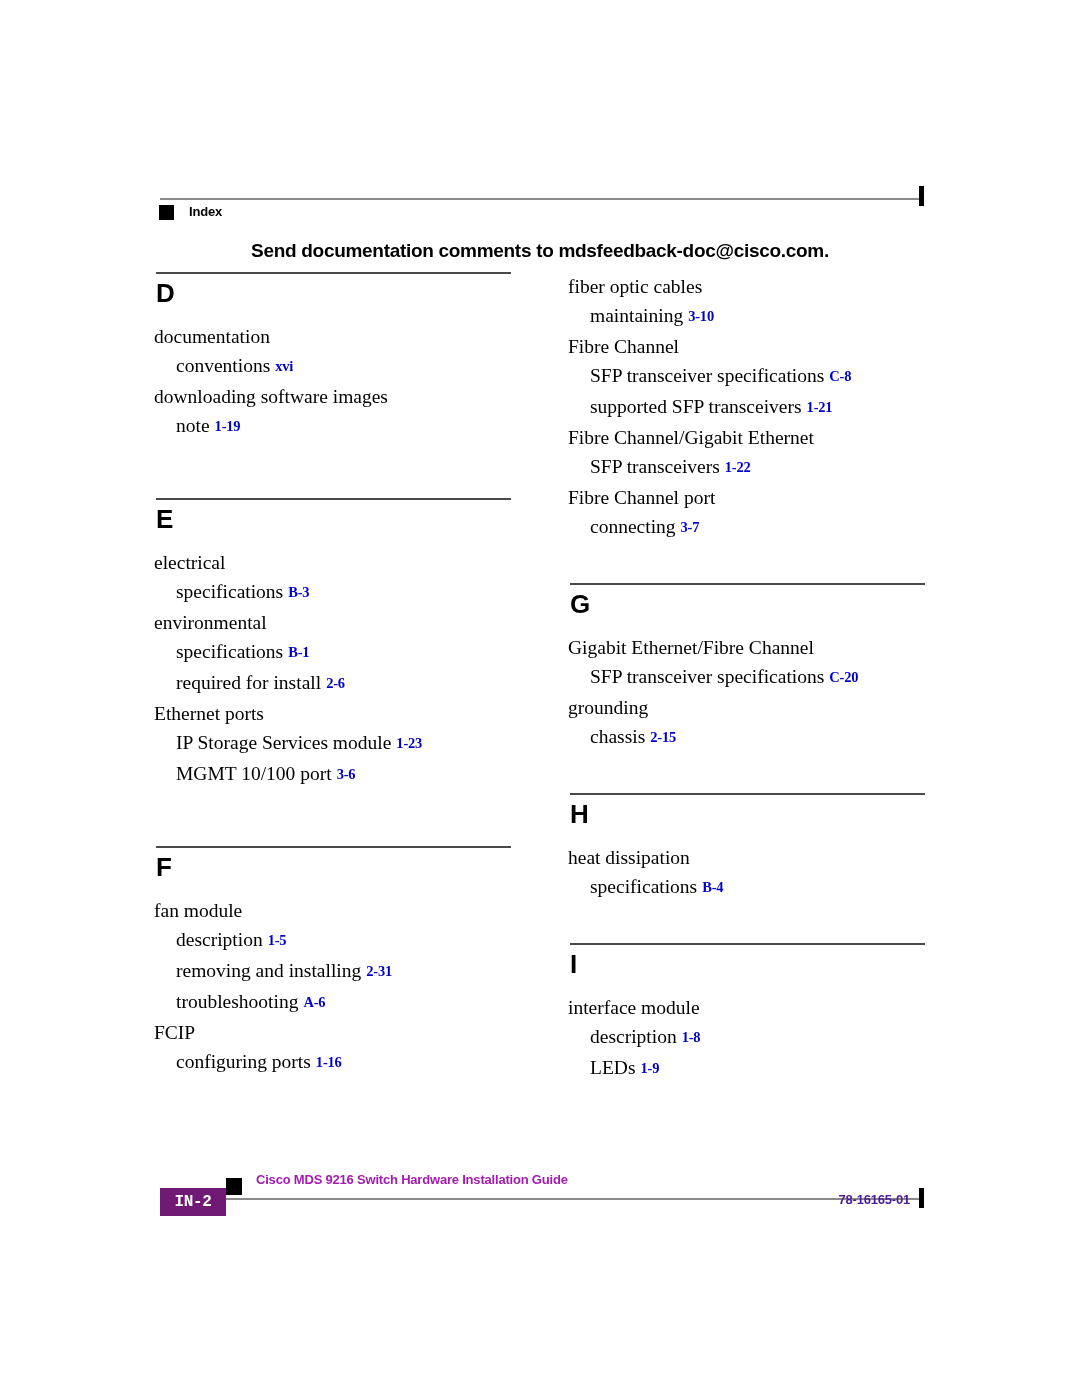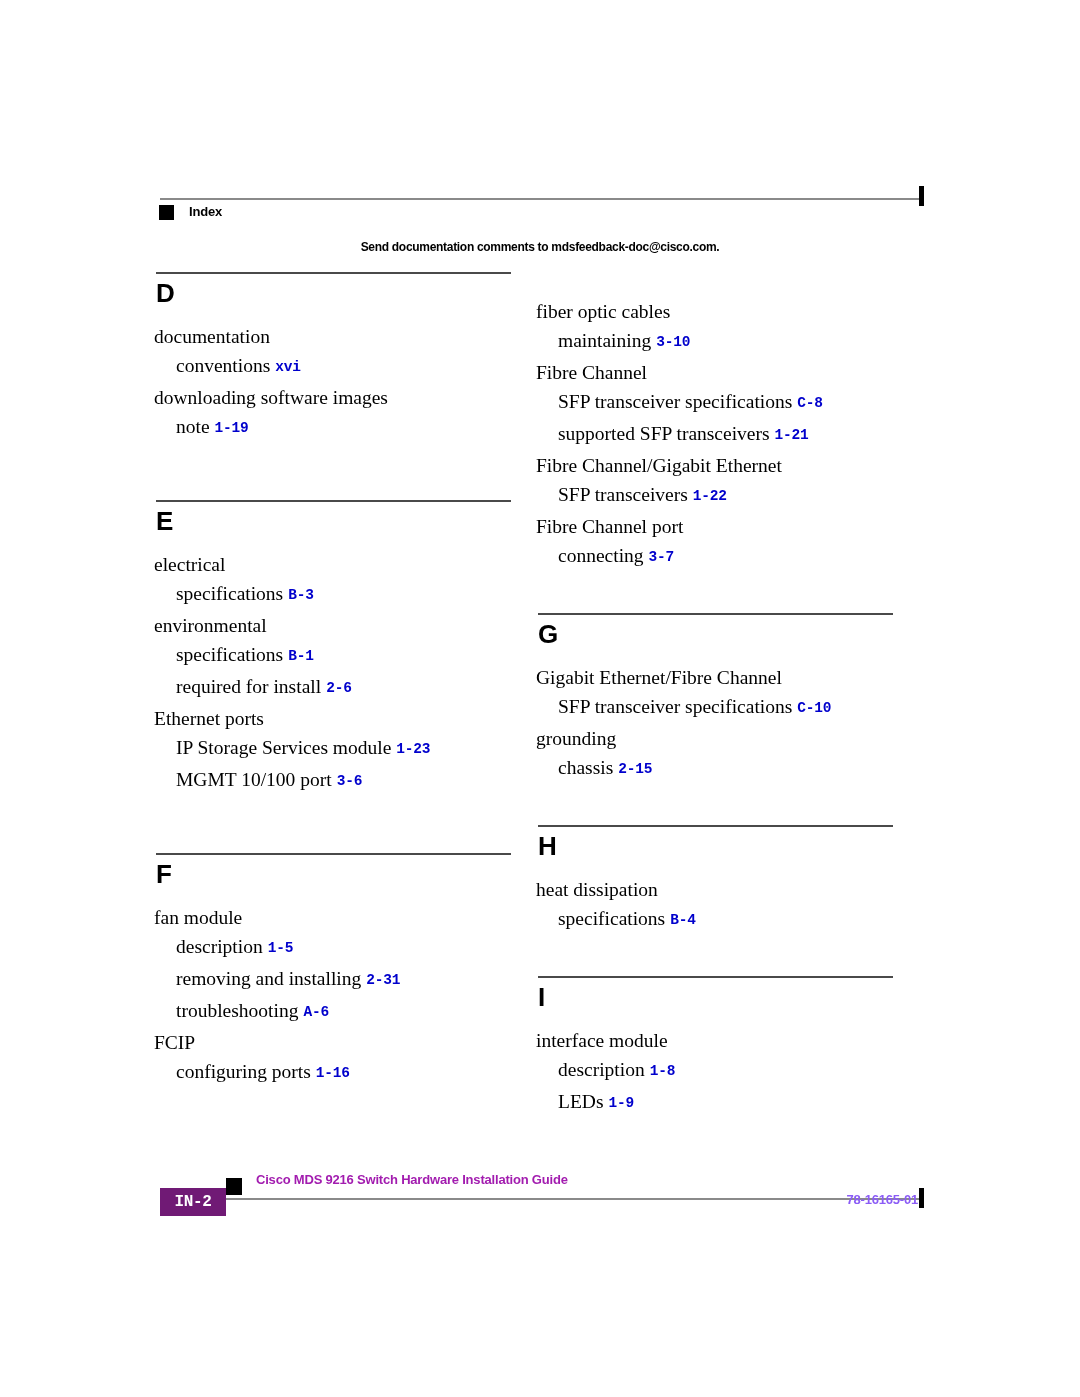--- a/index.html
+++ b/index.html
@@ -60,33 +60,33 @@
   }
 
   .feedback-line {
     position: absolute;
     left: 0;
     top: 240px;
     width: 1080px;
     text-align: center;
     font-family: "Liberation Sans", sans-serif;
     font-weight: bold;
-    font-size: 12px;
+    font-size: 19px;
     letter-spacing: -0.3px;
     color: #000000;
   }
 
   
   .col {
     position: absolute;
     top: 272px;
     width: 355px;
   }
   .col-left  { left: 154px; }
-  .col-right { left: 536px; margin-top: 25px; }
+  .col-right { left: 568px; }
 
   .letter-block { margin-bottom: 0; }
 
   .letter-rule {
     width: 355px;
     height: 2px;
     background: #4a4a4a;
     margin: 0 0 4px 2px;
   }
   .letter-heading {
@@ -102,21 +102,21 @@
     font-family: "Liberation Serif", serif;
     font-size: 19.5px;
     line-height: 29px;
     color: #000000;
     white-space: nowrap;
   }
   .entry.level1 { margin-left: 0px; }
   .entry.level2 { margin-left: 22px; }
 
   .pageref {
-    font-family: Liberation Mono, monospace;
+    font-family: Liberation Serif, serif;
     font-weight: bold;
     font-size: 14.5px;
     color: #0000cc;
     letter-spacing: -0.2px;
     padding-left: 5px;
     position: relative;
     top: -1px;
   }
   .gap-md { height: 40px; }
   .gap-lg { height: 56px; }
@@ -167,29 +167,29 @@
     left: 256px;
     top: 1172px;
     font-family: "Liberation Sans", sans-serif;
     font-weight: bold;
     font-size: 13px;
     letter-spacing: -0.2px;
     color: #a21caf;
   }
   .footer-docnum {
     position: absolute;
-    left: 12px;
+    left: 4px;
     top: 1192px;
     width: 906px;
     text-align: right;
     font-family: "Liberation Sans", sans-serif;
     font-weight: bold;
     font-size: 13px;
     letter-spacing: -0.2px;
-    color: #8b5cf6;
+    color: #4c1d95;
   }
 </style>
 </head>
 <body>
 
 <div class="page">
 
   <div class="header-rule"></div>
   <div class="header-rule-cap"></div>
   <div class="header-marker"></div>
@@ -251,21 +251,21 @@
       <div class="entry level1"><span>Fibre Channel port</span></div>
       <div class="entry level2"><span>connecting</span><span class="pageref">3-7</span></div>
     </div>
 
     <div class="gap-md"></div>
 
     <div class="letter-block">
       <div class="letter-rule"></div>
       <div class="letter-heading">G</div>
       <div class="entry level1"><span>Gigabit Ethernet/Fibre Channel</span></div>
-      <div class="entry level2"><span>SFP transceiver specifications</span><span class="pageref">C-10</span></div>
+      <div class="entry level2"><span>SFP transceiver specifications</span><span class="pageref">C-20</span></div>
       <div class="entry level1"><span>grounding</span></div>
       <div class="entry level2"><span>chassis</span><span class="pageref">2-15</span></div>
     </div>
 
     <div class="gap-md"></div>
 
     <div class="letter-block">
       <div class="letter-rule"></div>
       <div class="letter-heading">H</div>
       <div class="entry level1"><span>heat dissipation</span></div>

